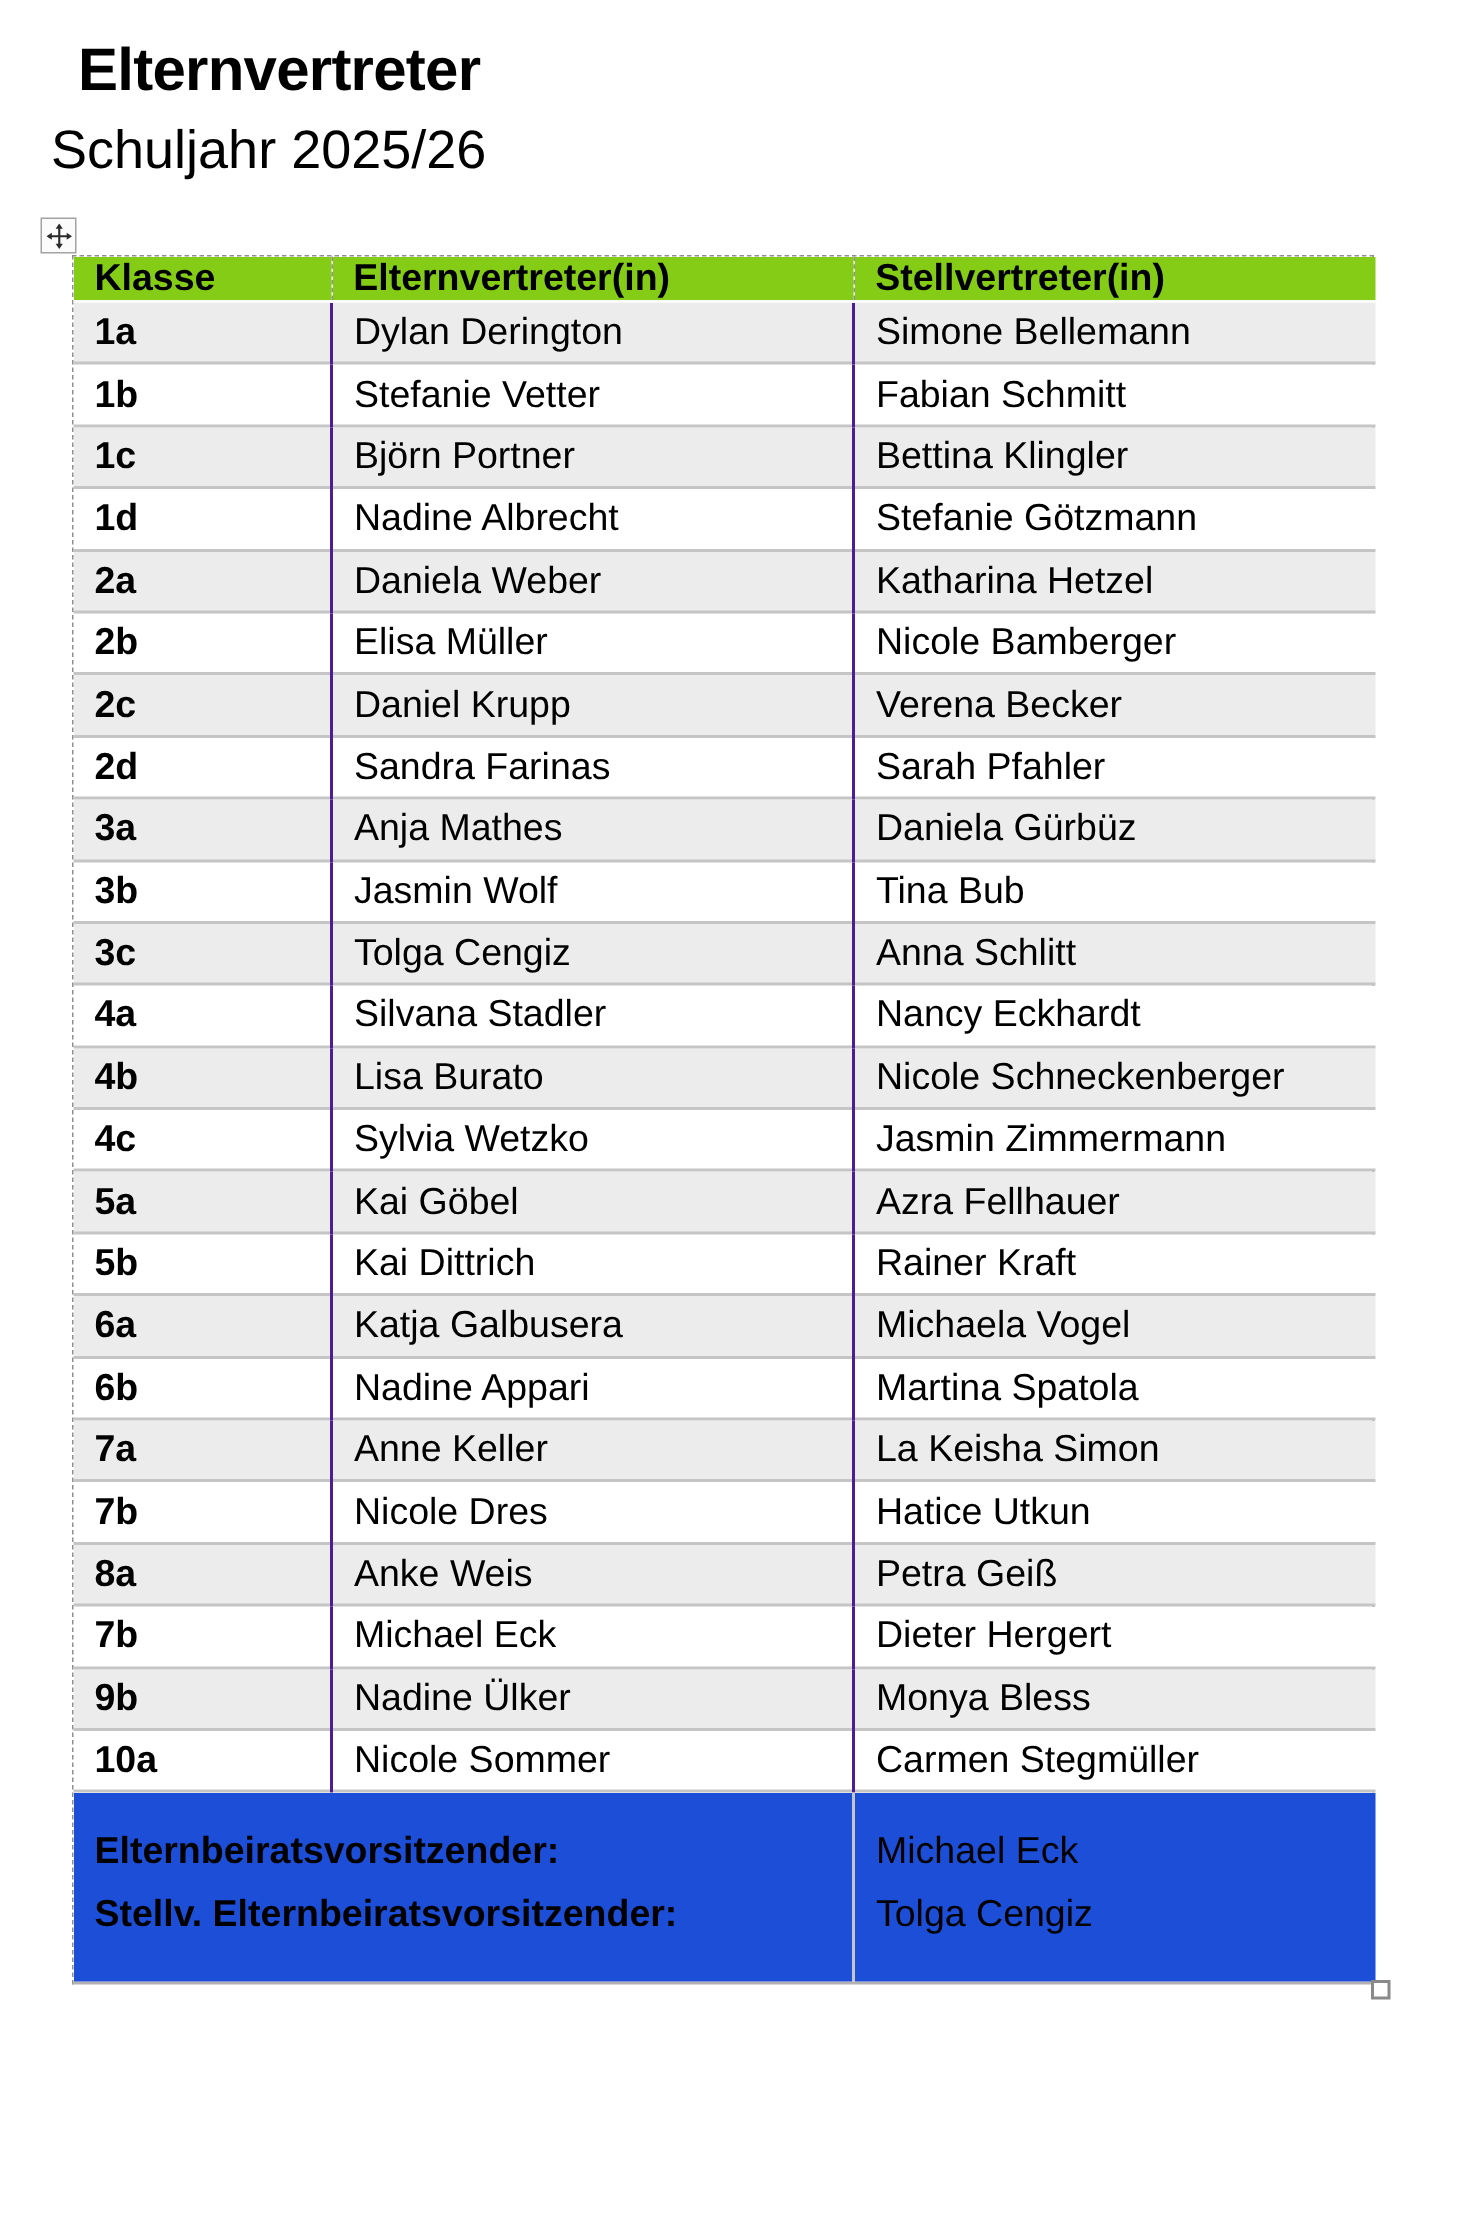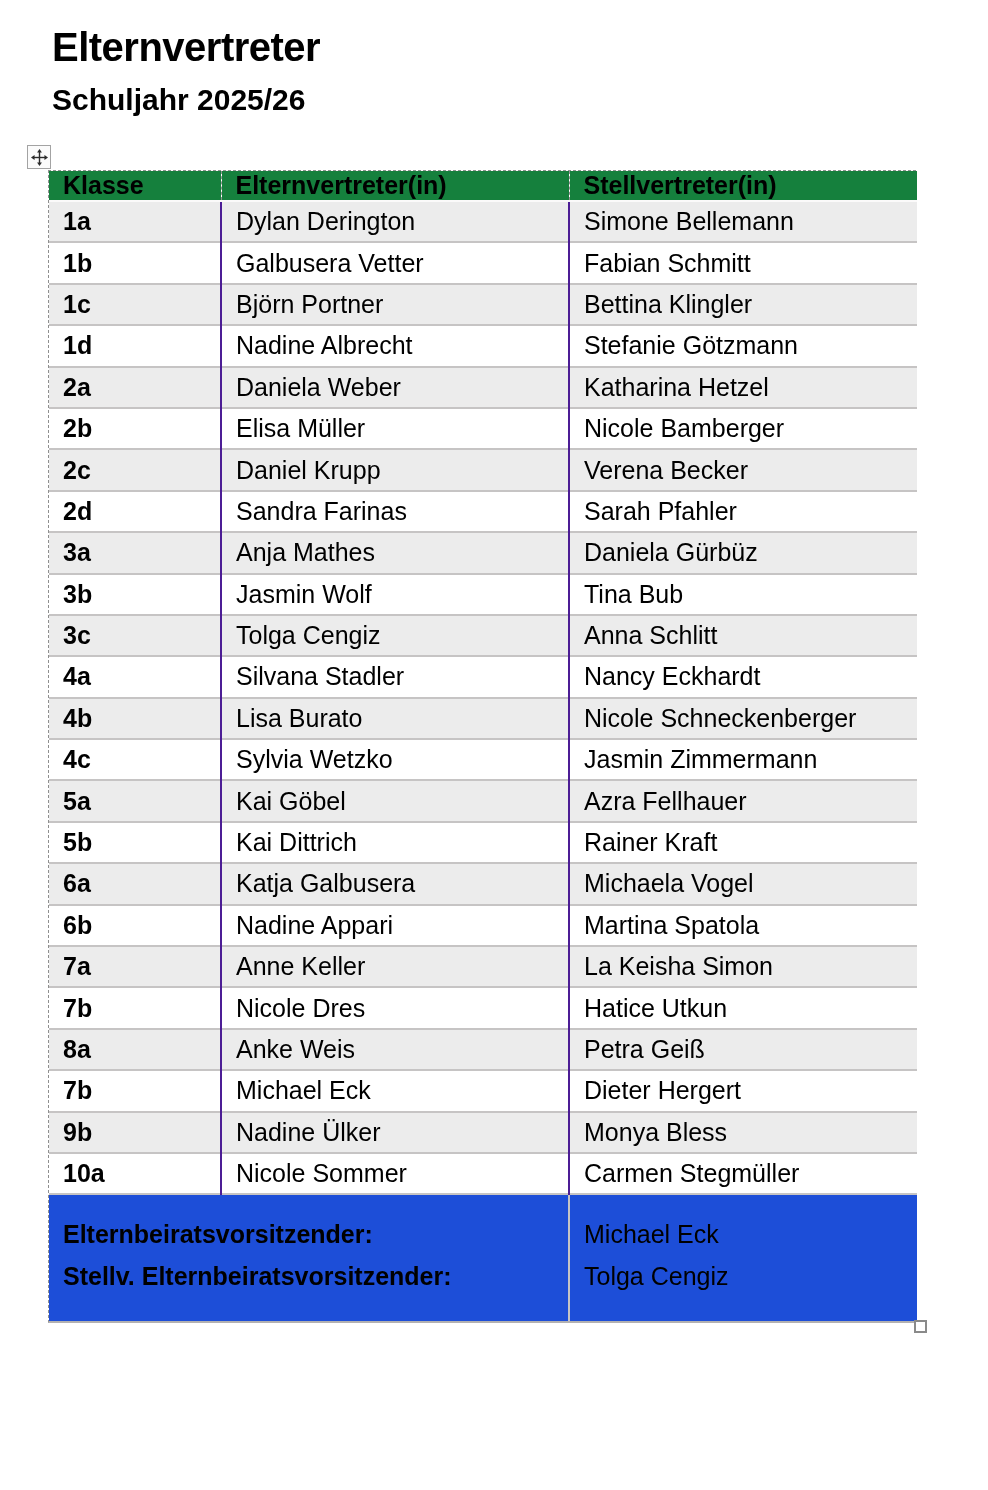--- a/index.html
+++ b/index.html
@@ -11,23 +11,23 @@
     overflow: hidden;
   }
   .doc-title {
     margin: 24px 0 0 52px;
     font-size: 40px;
     font-weight: 700;
     line-height: 46px;
     letter-spacing: -0.5px;
   }
   .doc-subtitle {
-    margin: 12px 0 0 52px;
-    font-size: 30px;
-    font-weight: 700;
+    margin: 12px 0 0 34px;
+    font-size: 36px;
+    font-weight: 400;
     line-height: 36px;
   }
   .table-wrap {
     position: relative;
     margin: 52px 0 0 48px;
     width: 868px;
     border: 1px dashed #8f8f8f;
     border-bottom: 2px solid #b3b1b1;
   }
   table {
@@ -41,21 +41,21 @@
 
   th, td {
     text-align: left;
     vertical-align: middle;
     padding: 0 10px 0 14px;
     font-size: 25px;
     overflow: hidden;
     white-space: nowrap;
   }
   thead th {
-    background: #15803d;
+    background: #84cc16;
     height: 26px;
     font-weight: 700;
     border-bottom: 2px solid #fbfafa;
     margin-top: 30px;
   }
   thead th + th { border-left: 1px dashed #8f8f8f; }
   thead th .suffix { font-weight: 700; }
 
   tbody td {
     height: 41.4px;
@@ -142,21 +142,21 @@
       </tr>
     </thead>
     <tbody>
         <tr>
     <td class="klasse">1a</td>
     <td>Dylan Derington</td>
     <td>Simone Bellemann</td>
   </tr>
         <tr>
     <td class="klasse">1b</td>
-    <td>Galbusera Vetter</td>
+    <td>Stefanie Vetter</td>
     <td>Fabian Schmitt</td>
   </tr>
         <tr>
     <td class="klasse">1c</td>
     <td>Björn Portner</td>
     <td>Bettina Klingler</td>
   </tr>
         <tr>
     <td class="klasse">1d</td>
     <td>Nadine Albrecht</td>

